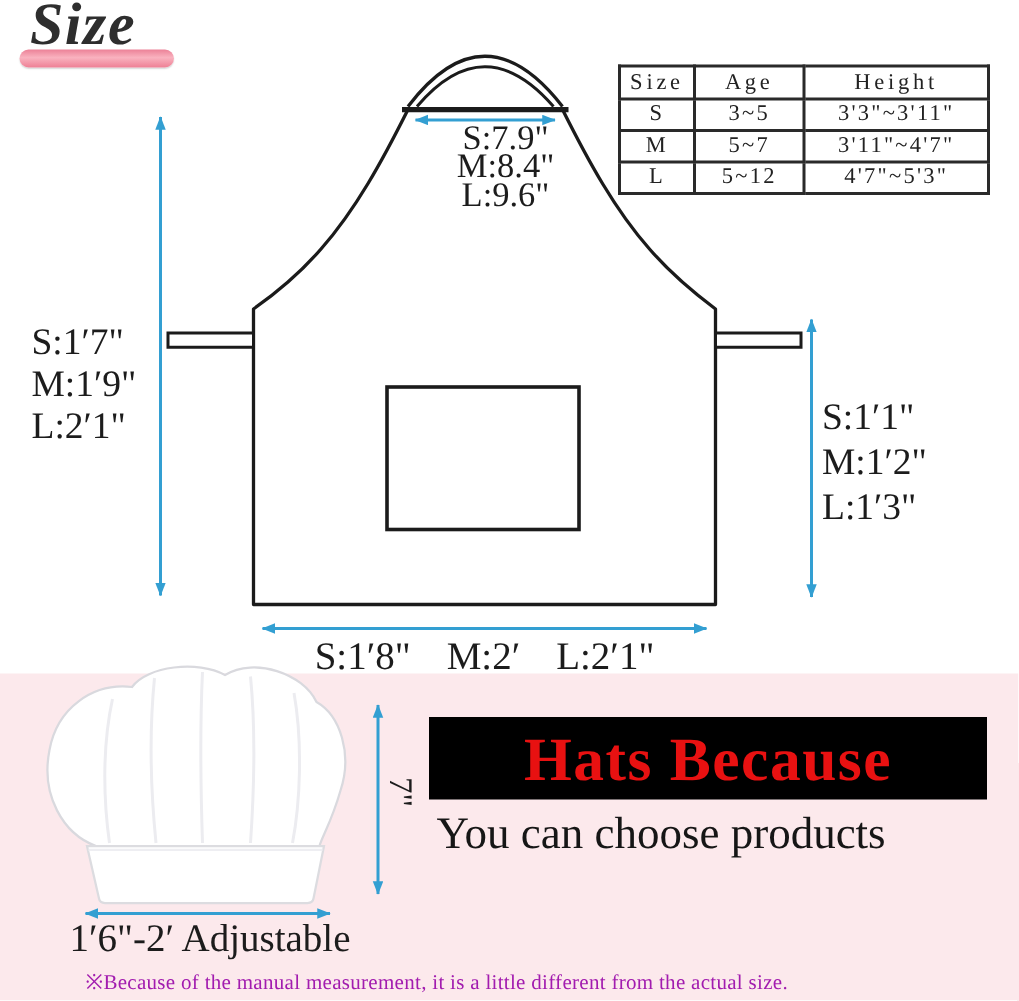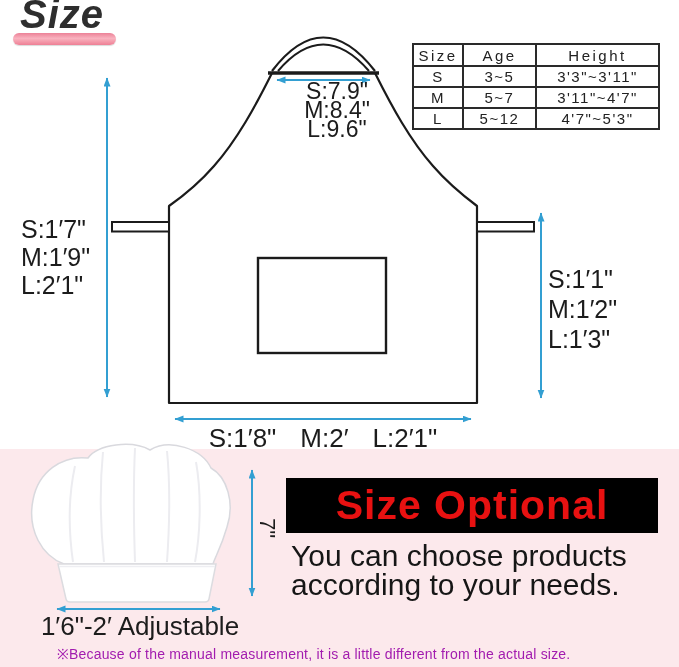--- a/index.html
+++ b/index.html
@@ -1,19 +1,19 @@
 <!DOCTYPE html>
 <html><head>
 <meta charset="utf-8">
 <style>
   * { margin:0; padding:0; box-sizing:border-box; }
   body { background:#fff; }
   .canvas{
     position:relative; width:679px; height:667px; overflow:hidden;
-    background:#ffffff; font-family:Liberation Sans, sans-serif;
+    background:#ffffff; font-family:Liberation Serif, serif;
     color:#1c1c1c;
     padding-left:19px;
   }
   .pink-band{ position:absolute; left:0; top:449px; width:679px; height:218px;
     background:#fce9ec; z-index:0; }
   .overlay{ position:absolute; left:0; top:0; z-index:1; pointer-events:none; }
   .txt{ position:absolute; z-index:2; }
   .size-title{ left:20px; top:-8px; font-size:40px; font-style:italic; font-weight:600;
     color:#2e2e2e; letter-spacing:1px; }
   .title-underline{ position:absolute; z-index:2; left:13px; top:33px; width:103px; height:12px;
@@ -145,23 +145,22 @@
       <td>5~12</td>
       <td>4'7"~5'3"</td>
     </tr>
   </tbody>
     </table>
 
   <div class="txt hat-height-label">7"</div>
   <div class="txt adjustable-label">1′6"-2′ Adjustable</div>
 
   <div class="txt banner">
-    <span>Size Optional</span>
+    <span>Hats Because</span>
   </div>
 
   <div class="txt stack description">
     <span>You can choose products</span>
-    <span>according to your needs.</span>
   </div>
 
   <div class="txt footnote">※Because of the manual measurement, it is a little different from the actual size.</div>
 
 </div>
 
 </body></html>

